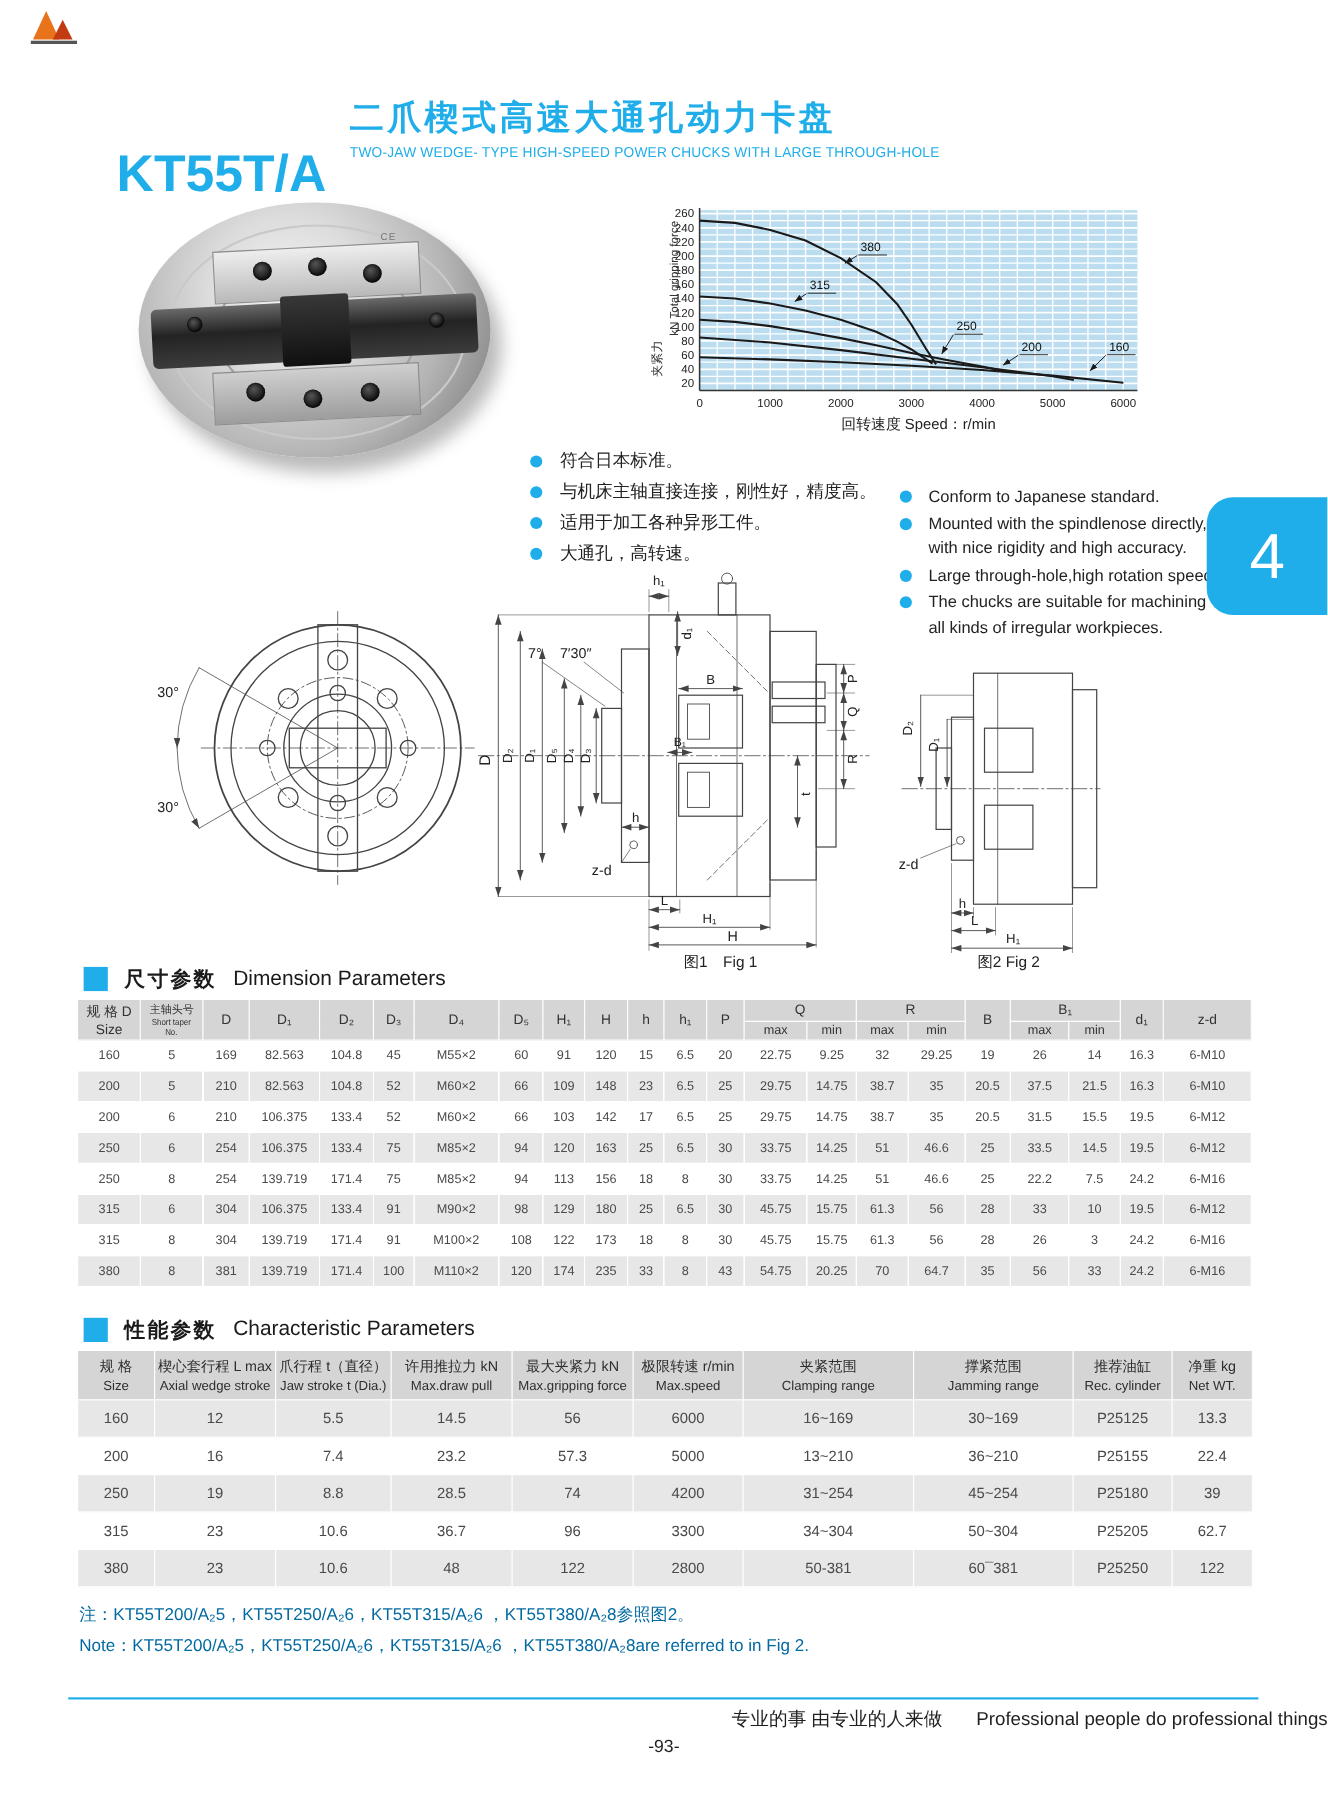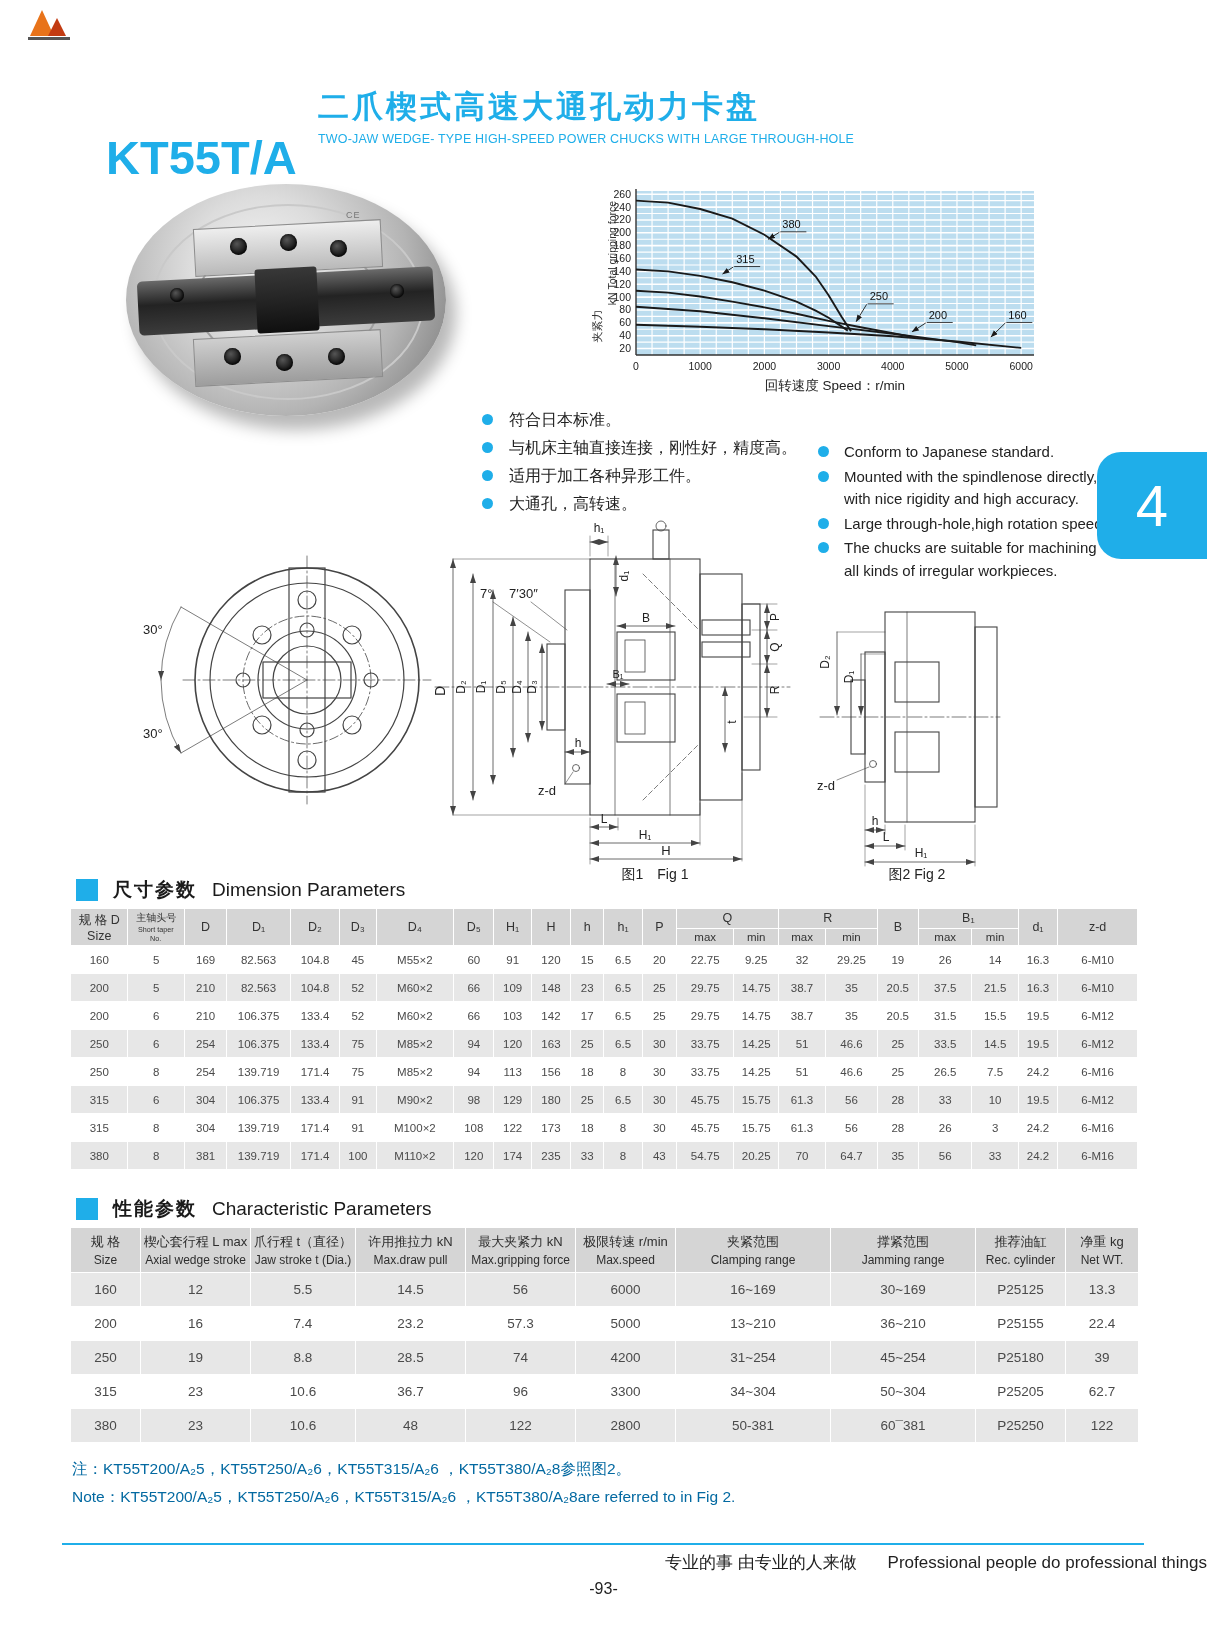--- a/index.html
+++ b/index.html
@@ -561,21 +561,21 @@
           <td>113</td>
           <td>156</td>
           <td>18</td>
           <td>8</td>
           <td>30</td>
           <td>33.75</td>
           <td>14.25</td>
           <td>51</td>
           <td>46.6</td>
           <td>25</td>
-          <td>26.5</td>
+          <td>22.2</td>
           <td>7.5</td>
           <td>24.2</td>
           <td>6-M16</td>
         </tr>
         <tr class="shade">
           <td>315</td>
           <td>6</td>
           <td>304</td>
           <td>106.375</td>
           <td>133.4</td>

